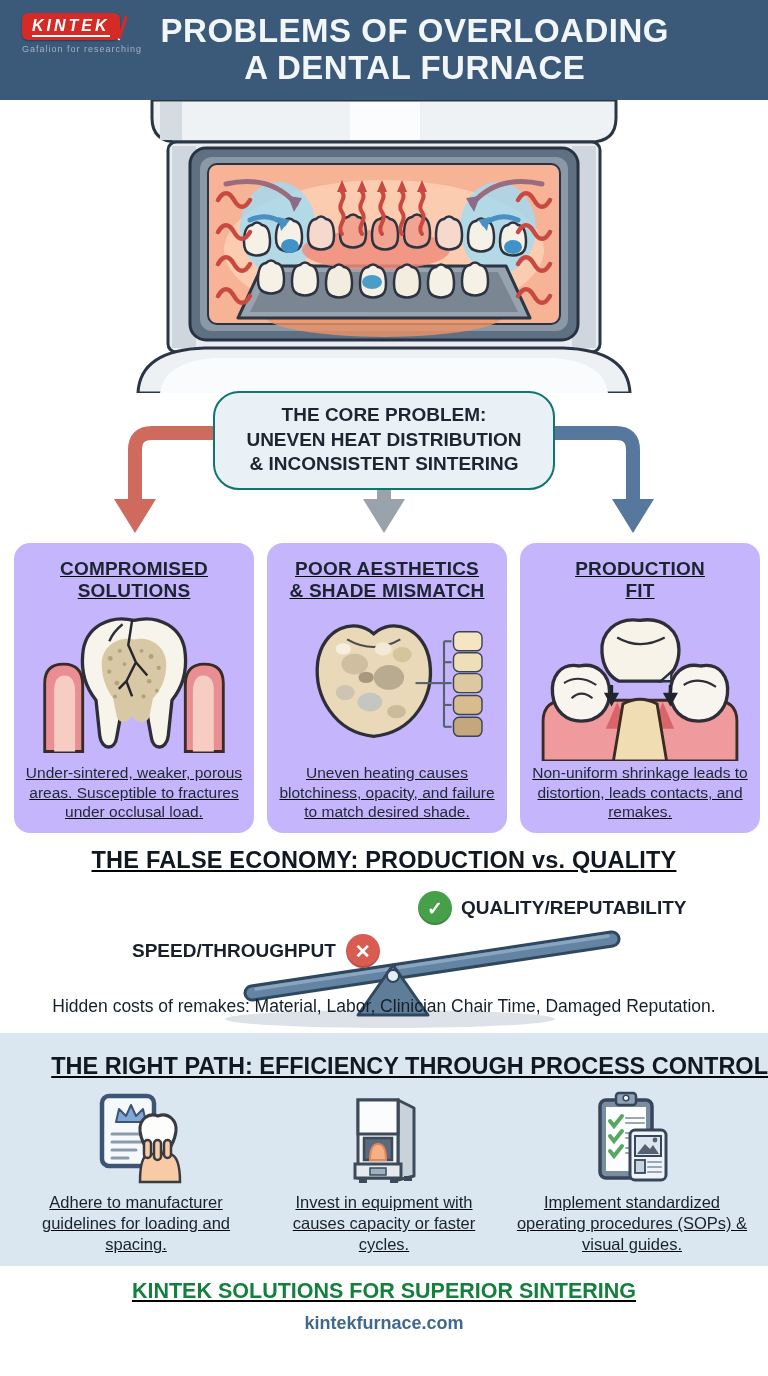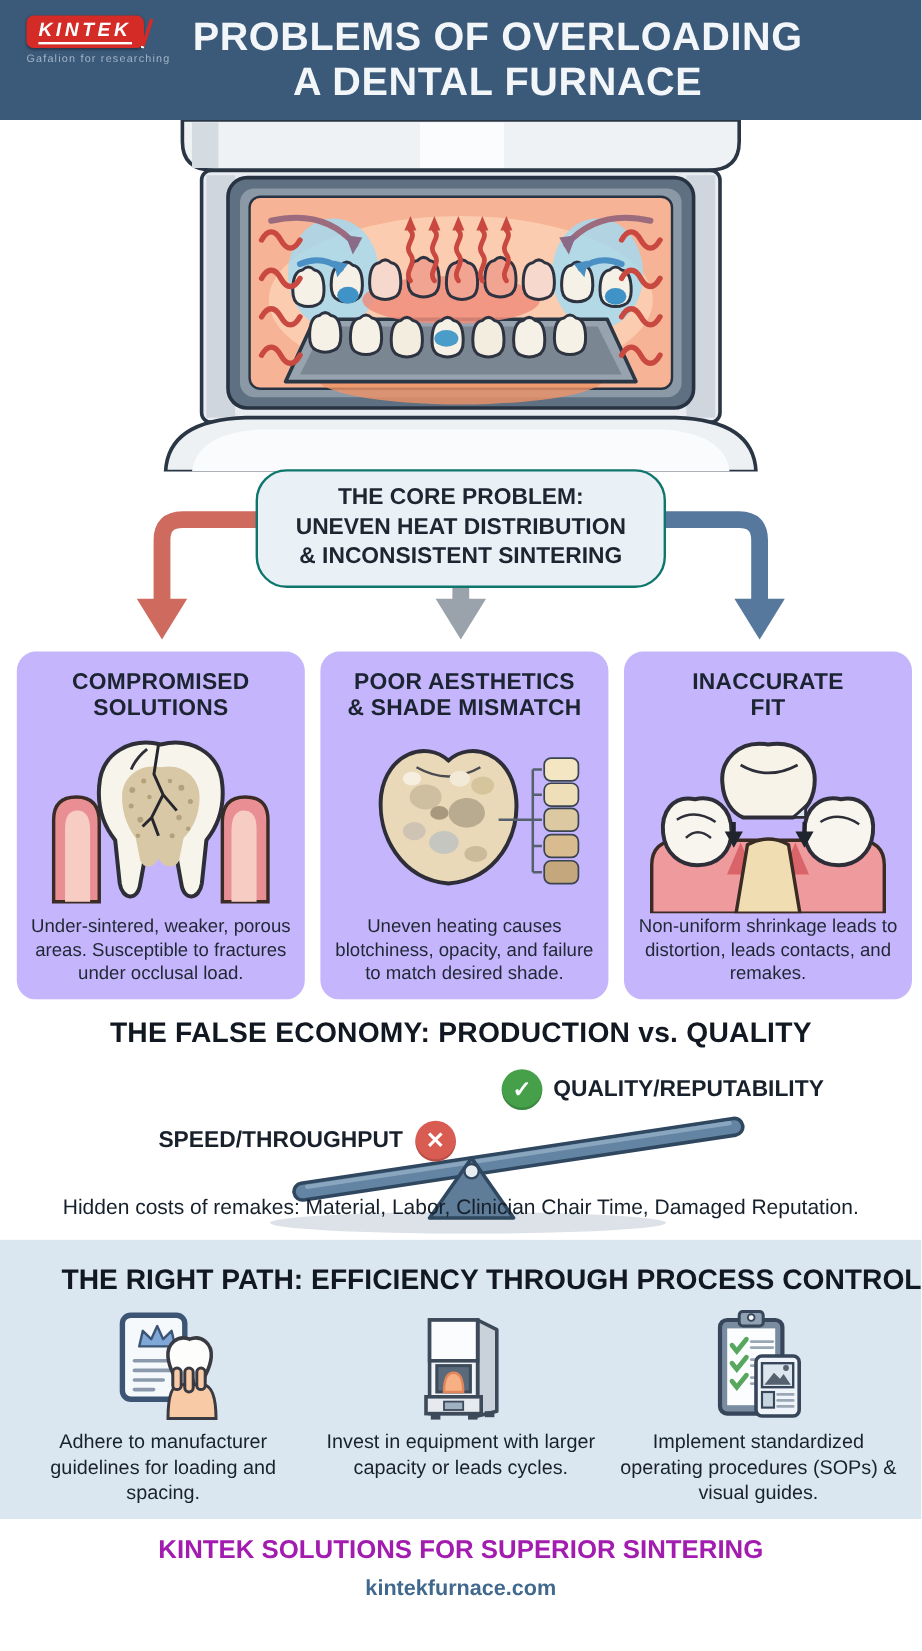--- a/index.html
+++ b/index.html
@@ -1,18 +1,18 @@
 <!DOCTYPE html>
 <html><head>
 <meta charset="utf-8">
 <style>
   * { margin:0; padding:0; box-sizing:border-box; }
   html,body { background:#ffffff; }
   body { font-family:"Liberation Sans", sans-serif; width:768px; }
-  .page { position:relative; width:768px; height:1376px; overflow:hidden; background:#ffffff; }
+  .page { position:relative; width:768px; height:1376px; overflow:hidden; background:#ffffff;text-decoration:underline; }
 
   
   .header { position:relative; height:100px; background:#3b5978; }
   .logo { position:absolute; left:22px; top:13px; width:130px; }
   .logo-badge { background:#d42b27; border-radius:6px; padding:4px 10px 5px 10px; display:inline-block;
                 box-shadow:0 1px 2px rgba(0,0,0,.35); position:relative; }
   .logo-badge span { color:#fff; font-weight:800; font-style:italic; font-size:16px; letter-spacing:3px;
                 border-bottom:2px solid #fff; padding-bottom:1px; }
   .logo-slash { position:absolute; right:-4px; top:2px; width:3px; height:26px; background:#d42b27; transform:rotate(18deg); border-radius:2px;}
   .logo-tagline { margin-top:4px; color:#9fb4c8; font-size:9px; letter-spacing:1px; white-space:nowrap; }
@@ -53,21 +53,21 @@
   
   .right-path { height:233px; background:#dbe7f0; }
   .rp-heading { padding-top:20px; text-align:right; font-weight:800; font-size:23.5px; color:#121821; }
   .rp-cols { display:flex; justify-content:space-between; padding:8px 20px 0 20px; }
   .rp-col { width:232px; text-align:center; }
   .rp-col svg { display:block; margin:0 auto; }
   .rp-text { margin-top:4px; font-size:16.5px; line-height:1.28; color:#18222d; }
 
   
   .footer { height:110px; background:#fff; text-align:center; padding-top:13px; }
-  .footer-heading { font-weight:800; font-size:21.5px; color:#a21caf; }
+  .footer-heading { font-weight:800; font-size:21.5px; color:#15803d; }
   .footer-sub { width:590px; margin:7px auto 0 auto; font-size:17.5px; line-height:1.25; color:#1c2530; }
   .footer-url { display:inline-block; margin-top:9px; font-size:18px; font-weight:700; color:#41698e; text-decoration:none; }
 </style>
 </head>
 <body>
 
 <div class="page">
 
   <div class="header">
     <div class="logo">
@@ -264,21 +264,21 @@
           <rect x="180" y="68" width="30" height="20" rx="6" fill="#dcc9a2"></rect>
           <rect x="180" y="91" width="30" height="20" rx="6" fill="#d8bc8f"></rect>
           <rect x="180" y="114" width="30" height="20" rx="6" fill="#c4a77c"></rect>
         </g>
       </svg>
       <div class="card-body">Uneven heating causes blotchiness, opacity, and failure to match desired shade.</div>
     </div>
 
     <div class="card">
       <div class="card-title">
-        <span>INACCURATE</span><br>
+        <span>PRODUCTION</span><br>
         <span>FIT</span>
       </div>
       <svg class="card-art" width="220" height="152" viewBox="0 0 220 160">
         <path d="M8,118 Q8,96 32,96 L188,96 Q212,96 212,118 L212,160 L8,160 Z" fill="#ef9b9e" stroke="#3a2b25" stroke-width="3"></path>
         <polygon points="86,98 98,126 74,126" fill="#d9656a"></polygon>
         <polygon points="134,98 146,126 122,126" fill="#d9656a"></polygon>
         <path d="M92,100 Q110,90 128,100 L138,160 L82,160 Z" fill="#f0ddb2" stroke="#3a2b25" stroke-width="3"></path>
         <path d="M46,60 C26,56 16,72 18,90 C20,108 33,118 48,118 C66,118 78,106 78,88 C78,68 64,56 46,60 Z" fill="#f8f5ee" stroke="#2e2e38" stroke-width="3.5"></path>
         <path d="M30,78 Q46,68 64,80 M38,94 Q48,84 60,94" fill="none" stroke="#2e2e38" stroke-width="2.2"></path>
         <path d="M174,60 C194,56 204,72 202,90 C200,108 187,118 172,118 C154,118 142,106 142,88 C142,68 156,56 174,60 Z" fill="#f8f5ee" stroke="#2e2e38" stroke-width="3.5"></path>
@@ -349,21 +349,21 @@
           <rect x="24" y="12" width="40" height="78" fill="#f2f5f7" stroke="#3d4a5a" stroke-width="3"></rect>
           <rect x="24" y="12" width="40" height="34" fill="#fbfcfd" stroke="#3d4a5a" stroke-width="3"></rect>
           <rect x="30" y="50" width="28" height="22" fill="#5a6a7a" stroke="#3d4a5a" stroke-width="2.5"></rect>
           <path d="M36,72 Q36,56 44,56 Q52,56 52,72 Z" fill="#f6b083" stroke="#e2855a" stroke-width="2"></path>
           <rect x="21" y="76" width="46" height="14" fill="#e6eaee" stroke="#3d4a5a" stroke-width="3"></rect>
           <rect x="36" y="80" width="16" height="7" fill="#9fb0c0" stroke="#3d4a5a" stroke-width="1.5"></rect>
           <rect x="25" y="90" width="8" height="5" fill="#3d4a5a"></rect>
           <rect x="56" y="90" width="8" height="5" fill="#3d4a5a"></rect>
           <rect x="70" y="88" width="8" height="5" fill="#3d4a5a"></rect>
         </svg>
-        <div class="rp-text">Invest in equipment with larger capacity or leads cycles.</div>
+        <div class="rp-text">Invest in equipment with causes capacity or faster cycles.</div>
       </div>
 
       <div class="rp-col">
         <svg width="110" height="100" viewBox="0 0 100 100">
           <rect x="18" y="12" width="52" height="78" rx="6" fill="#7a8da0" stroke="#37465a" stroke-width="3.5"></rect>
           <rect x="24" y="19" width="40" height="64" fill="#fcfdfe"></rect>
           <rect x="34" y="5" width="20" height="12" rx="3" fill="#8fa2b4" stroke="#37465a" stroke-width="2.5"></rect>
           <circle cx="44" cy="10" r="2.8" fill="#fcfdfe" stroke="#37465a" stroke-width="1.5"></circle>
           <g stroke="#57a75e" stroke-width="4" fill="none" stroke-linecap="round">
             <path d="M28,33 l4,5 l8,-10"></path>

